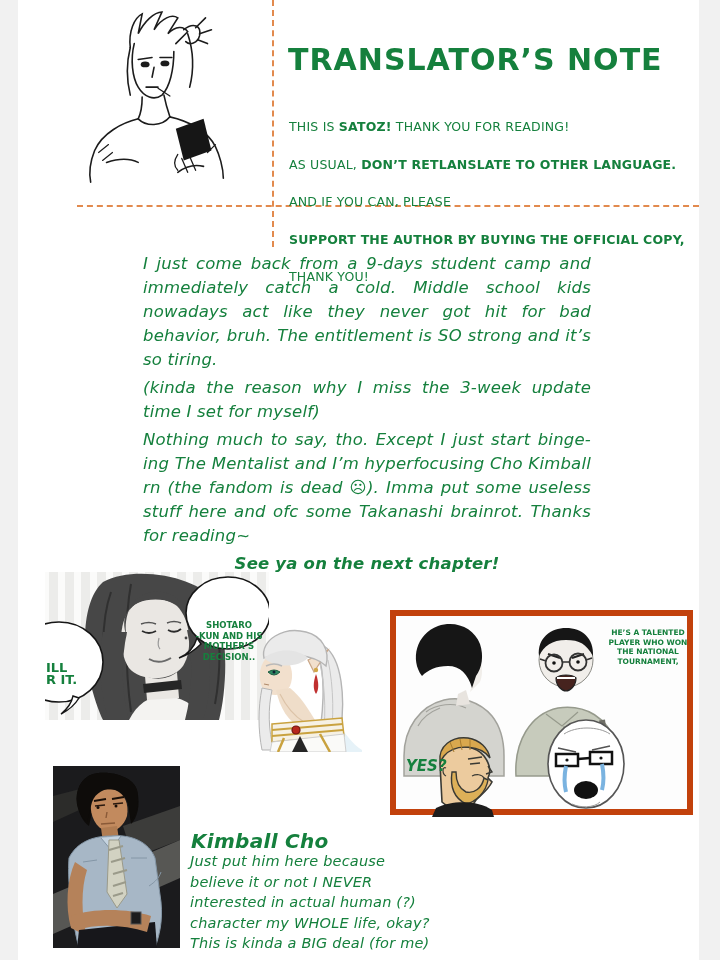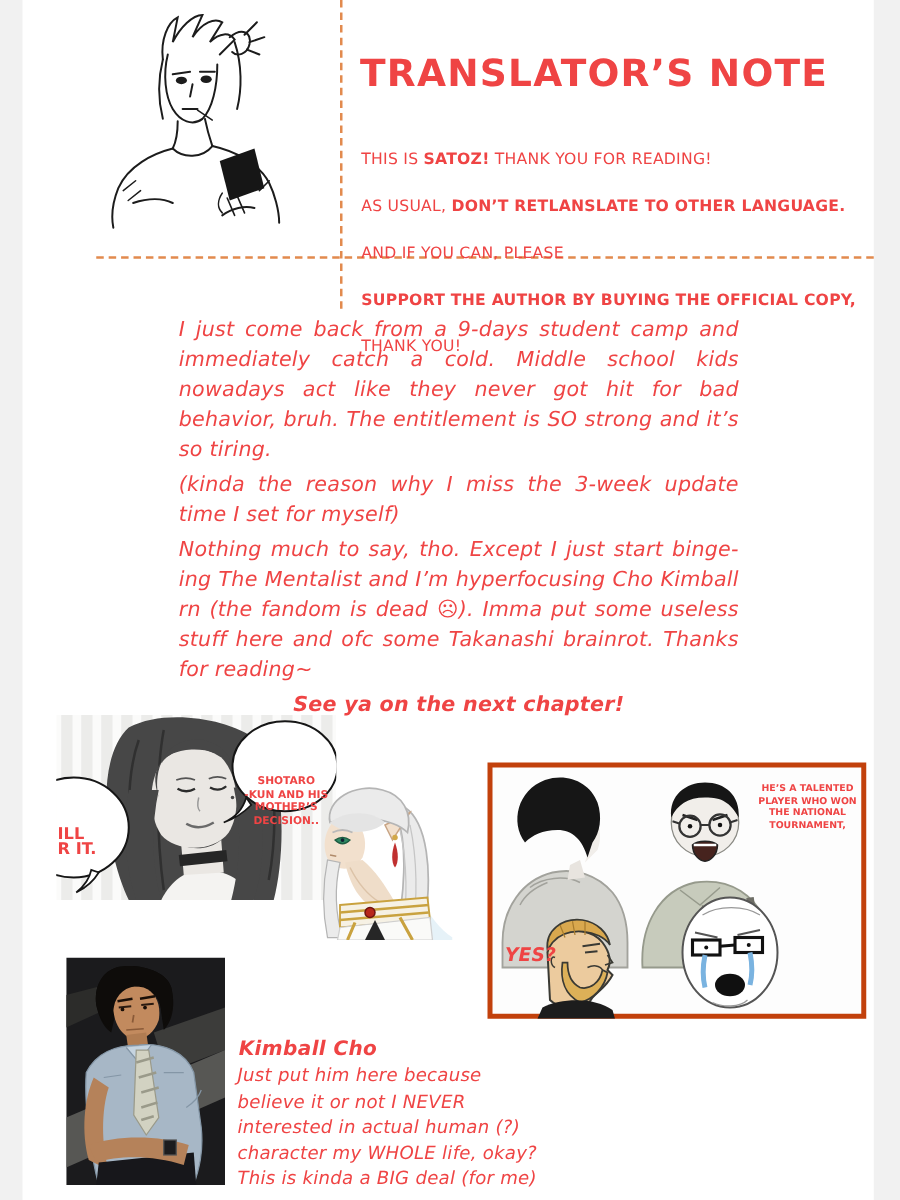--- a/index.html
+++ b/index.html
@@ -1,17 +1,17 @@
 <!DOCTYPE html>
 <html><head>
 <meta charset="utf-8">
 <style>
   html,body{margin:0;padding:0;background:#fff;}
   .stage{position:relative;width:720px;height:960px;background:#ffffff;overflow:hidden;
-         font-family:"DejaVu Sans","Liberation Sans",sans-serif;color:#ef4444;}
+         font-family:"DejaVu Sans","Liberation Sans",sans-serif;color:#15803d;}
   .edge{position:absolute;top:0;height:100%;background:#f1f1f1;}
   .edge.left{left:0;width:18px;}
   .edge.right{left:699px;width:21px;}
 
   .sketch{position:absolute;left:78px;top:4px;width:160px;height:198px;}
 
   .vdash{position:absolute;left:272px;top:0;height:247px;width:0;border-left:2px dashed #e28a4e;}
   .hdash{position:absolute;left:77px;top:205px;width:622px;height:0;border-top:2px dashed #e28a4e;}
 
   .title{position:absolute;left:288px;top:42px;margin:0;font-size:30px;font-weight:700;
@@ -28,28 +28,28 @@
 
   .panel-wrap{position:absolute;left:45px;top:572px;width:320px;height:180px;}
   .panel-svg{position:absolute;left:0;top:0;width:224px;height:148px;}
   .frieren-svg{position:absolute;left:205px;top:52px;width:112px;height:128px;}
   .bubble-left-text{position:absolute;left:1px;top:90px;width:50px;font-size:13px;font-weight:700;
         line-height:12px;white-space:pre-line;}
   .bubble-right-text{position:absolute;left:146px;top:16px;width:76px;font-size:8.5px;font-weight:700;
         line-height:10.5px;text-align:center;white-space:pre-line;margin-top:32px;}
 
   .meme-wrap{position:absolute;left:390px;top:610px;width:303px;height:205px;background:#fdfdfd;
-        border:4px solid #c2410c;box-sizing:border-box;}
+        border:6px solid #c2410c;box-sizing:border-box;}
   .meme-svg{position:absolute;left:0;top:0;width:299px;height:201px;}
   .meme-speech{position:absolute;left:208px;top:12px;width:88px;font-size:7.5px;font-weight:700;
         line-height:9.5px;text-align:center;white-space:pre-line;}
   .meme-yes{position:absolute;left:10px;top:141px;font-size:15px;font-weight:700;font-style:italic;}
 
   .cho-photo{position:absolute;left:53px;top:766px;width:127px;height:182px;}
-  .cho-name{position:absolute;left:191px;top:829px;font-size:16px;font-weight:700;font-style:italic;
+  .cho-name{position:absolute;left:191px;top:829px;font-size:20px;font-weight:700;font-style:italic;
         letter-spacing:.3px;}
   .cho-caption{position:absolute;left:190px;top:851px;width:254px;font-size:14.5px;font-style:italic;
         line-height:20.5px;letter-spacing:.2px;}
 </style>
 </head>
 <body>
 
 <div class="stage">
 
   <div class="edge left"></div>

